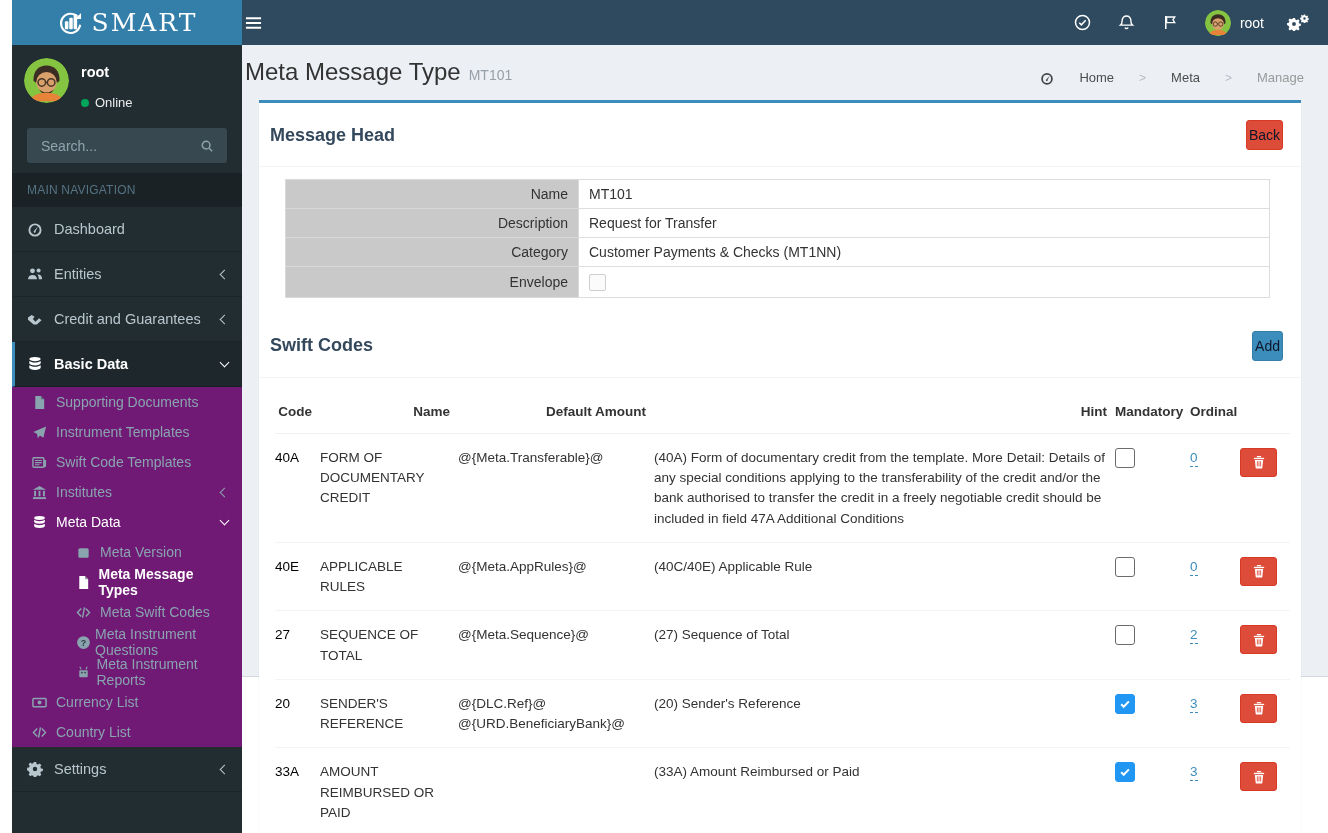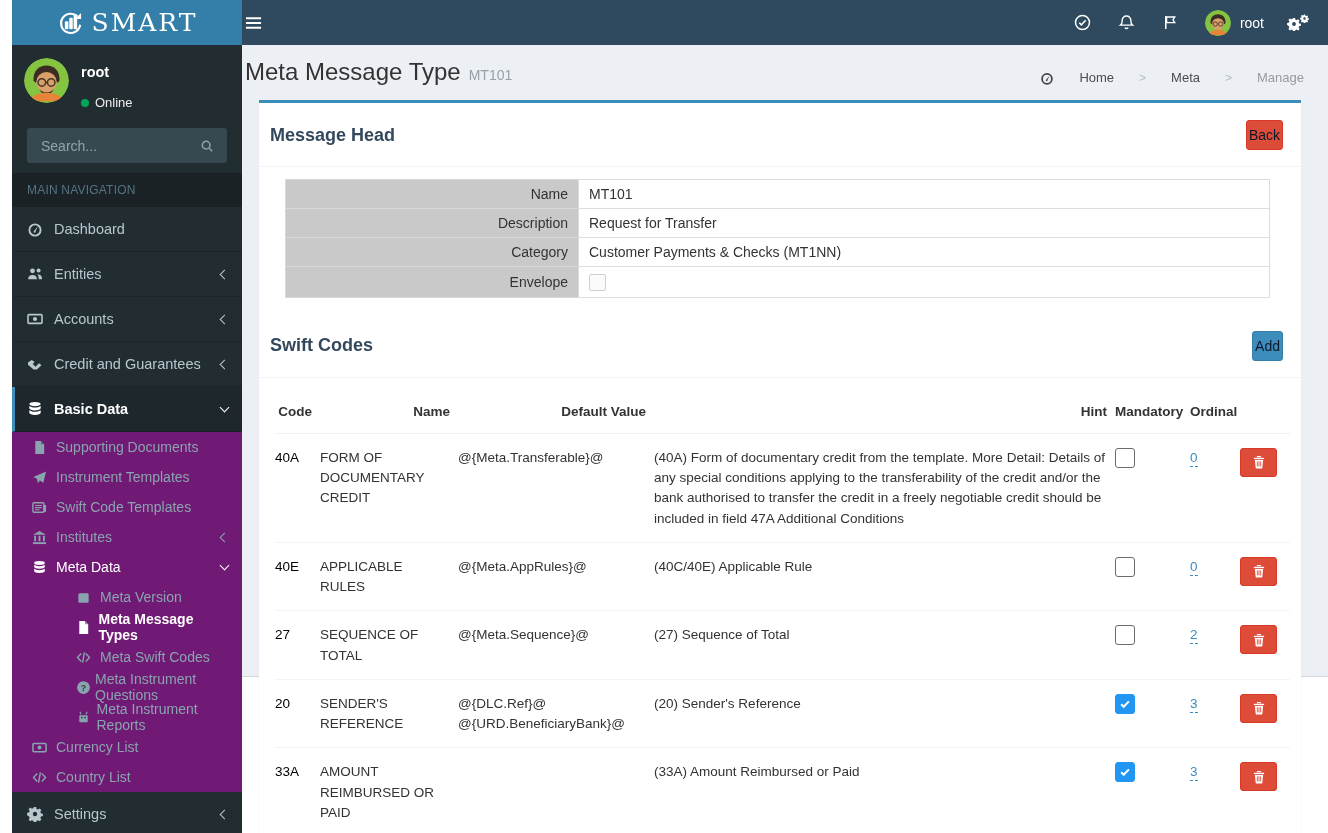--- a/index.html
+++ b/index.html
@@ -158,30 +158,20 @@
               <circle cx="11.6" cy="4.4" r="2"></circle>
               <path d="M11 8.4c2.3.1 4 1.6 4 3.8v1h-3.2c0-2-.4-3.6-1.6-4.6z"></path>
             </svg>
           </span>
           <span class="lbl">Entities</span>
           <span class="chev left"></span>
         </div>
         <div class="nav-item l1">
           <span class="icon">
             <svg viewBox="0 0 16 16">
-              <rect x="1" y="3.6" width="14" height="8.8" rx="1" fill="none" stroke="currentColor" stroke-width="1.6"></rect>
-              <circle cx="8" cy="8" r="2.1"></circle>
-            </svg>
-          </span>
-          <span class="lbl">Accounts</span>
-          <span class="chev left"></span>
-        </div>
-        <div class="nav-item l1">
-          <span class="icon">
-            <svg viewBox="0 0 16 16">
               <path d="M1 6.6 4.6 4l3 1.8L5.8 8l2.7 2.7 3.5-3.4 2.5 2-4.6 4.3H6.6L1 8.8z"></path>
             </svg>
           </span>
           <span class="lbl">Credit and Guarantees</span>
           <span class="chev left"></span>
         </div>
         <div class="nav-item l1 active">
           <span class="icon">
             <svg viewBox="0 0 16 16">
               <ellipse cx="8" cy="3.1" rx="5.7" ry="2.1"></ellipse>
@@ -439,21 +429,21 @@
             <col style="width:196px">
           <col style="width:461px">
             <col style="width:75px">
             <col style="width:50px">
             <col style="width:50px">
         </colgroup>
         <thead>
             <tr id="sw-head">
               <th>Code</th>
               <th>Name</th>
-              <th>Default Value</th>
+              <th>Default Amount</th>
               <th>Hint</th>
               <th>Mandatory</th>
               <th>Ordinal</th>
               <th></th>
             </tr>
           </thead>
         <tbody id="sw-body">
             <tr class="sw-row">
               <td><a class="code-link">40A</a></td>
               <td class="name-cell">FORM OF DOCUMENTARY CREDIT</td>

